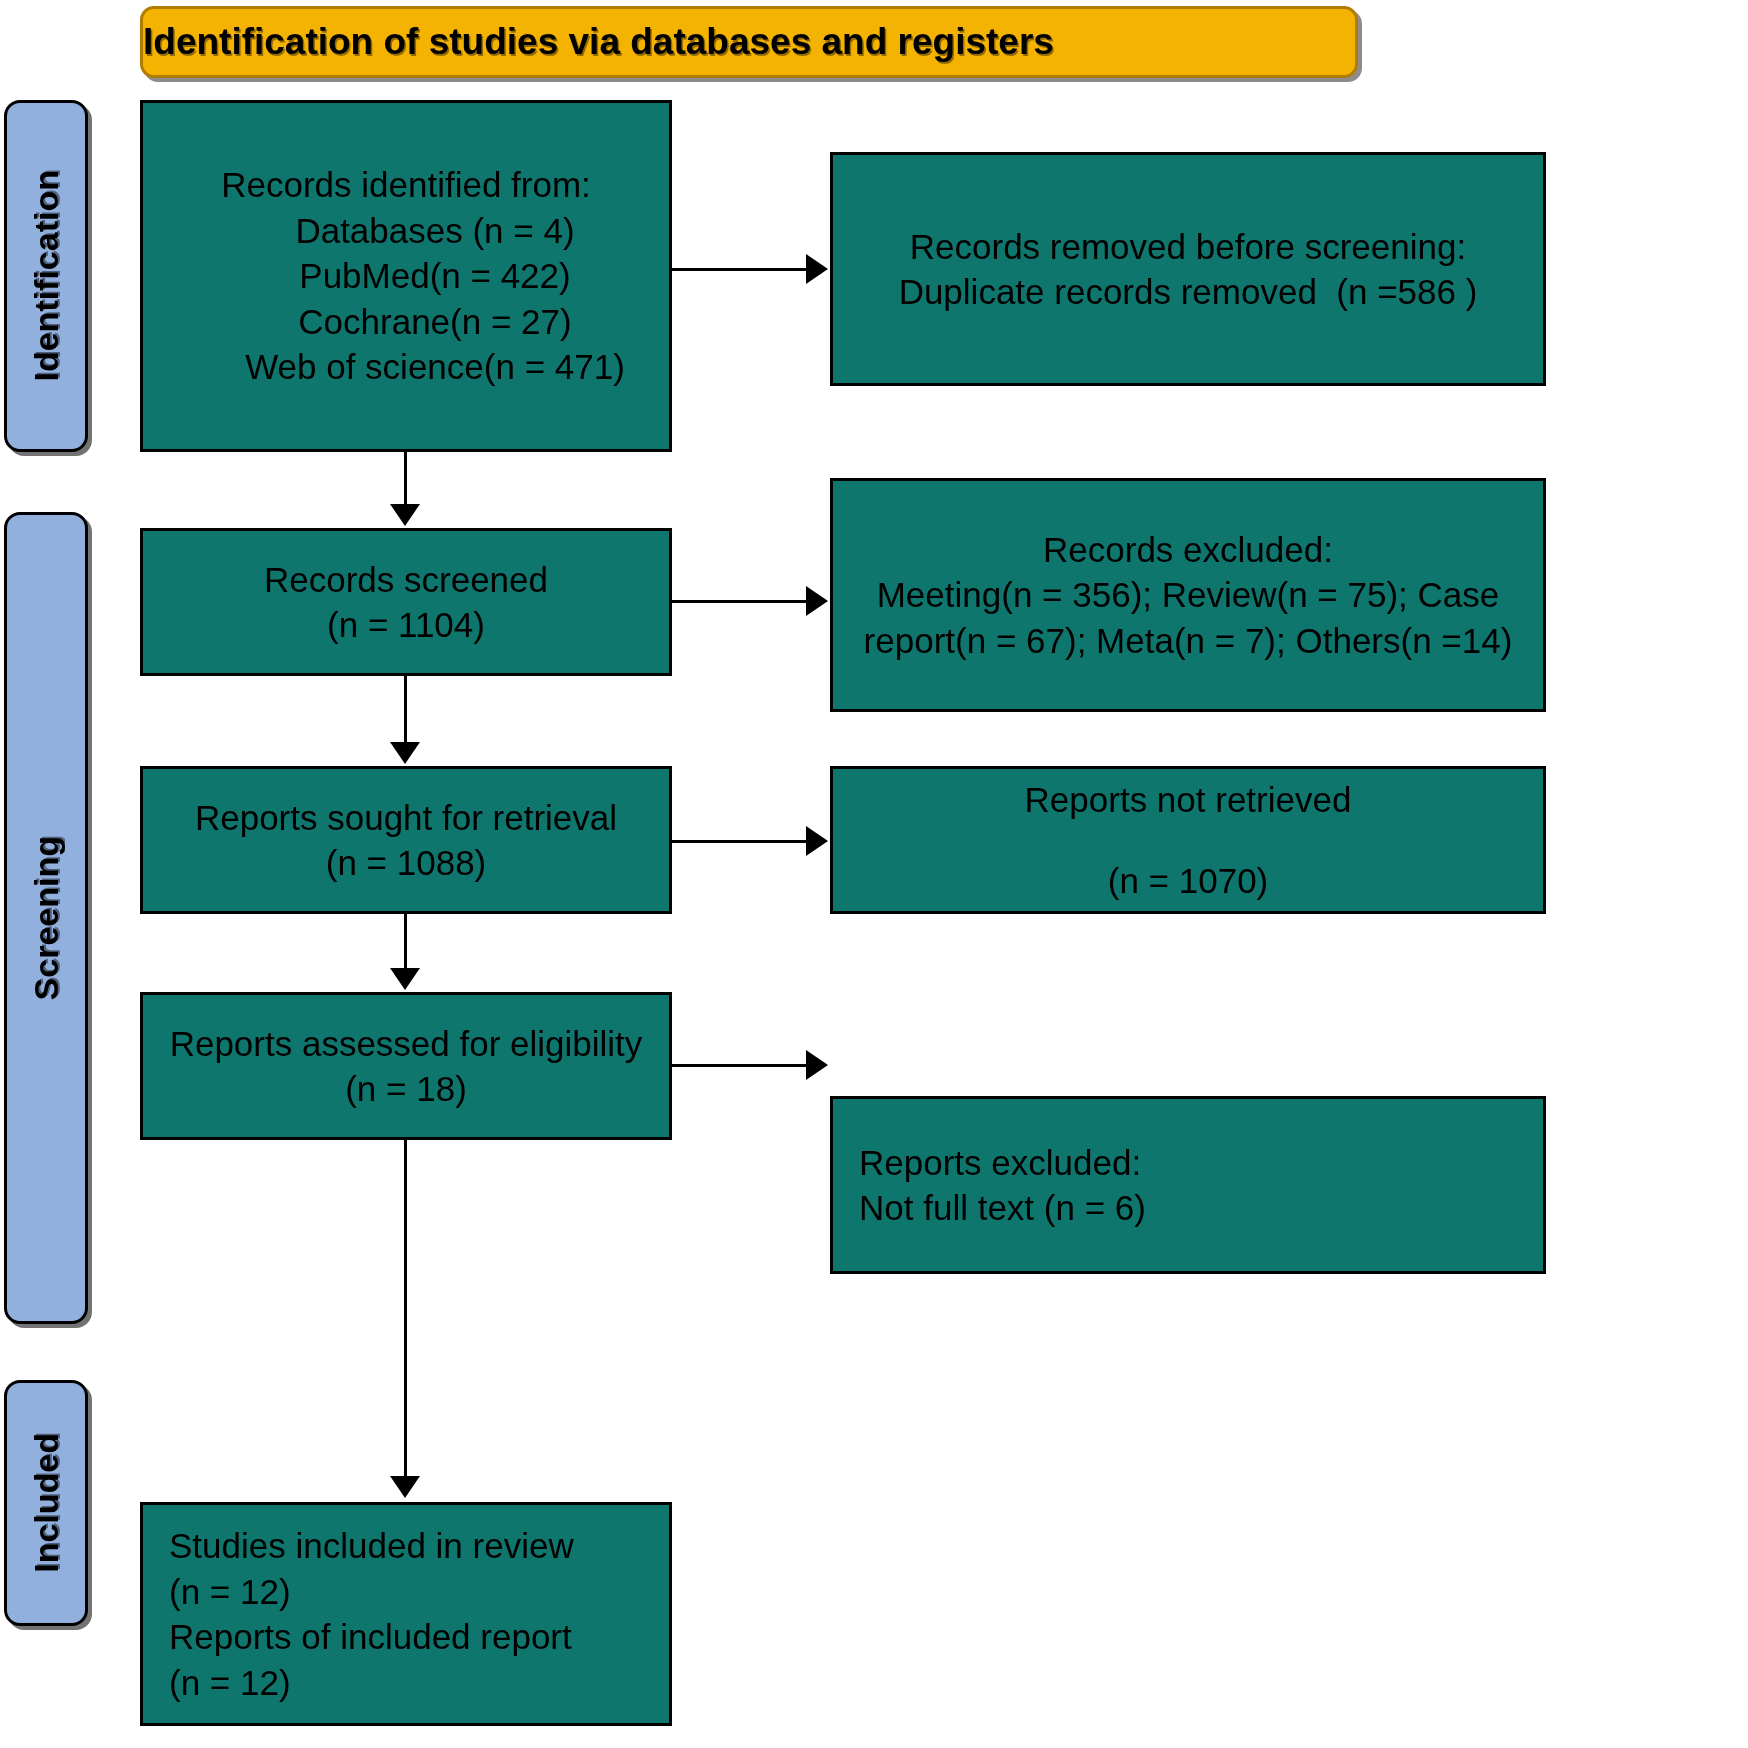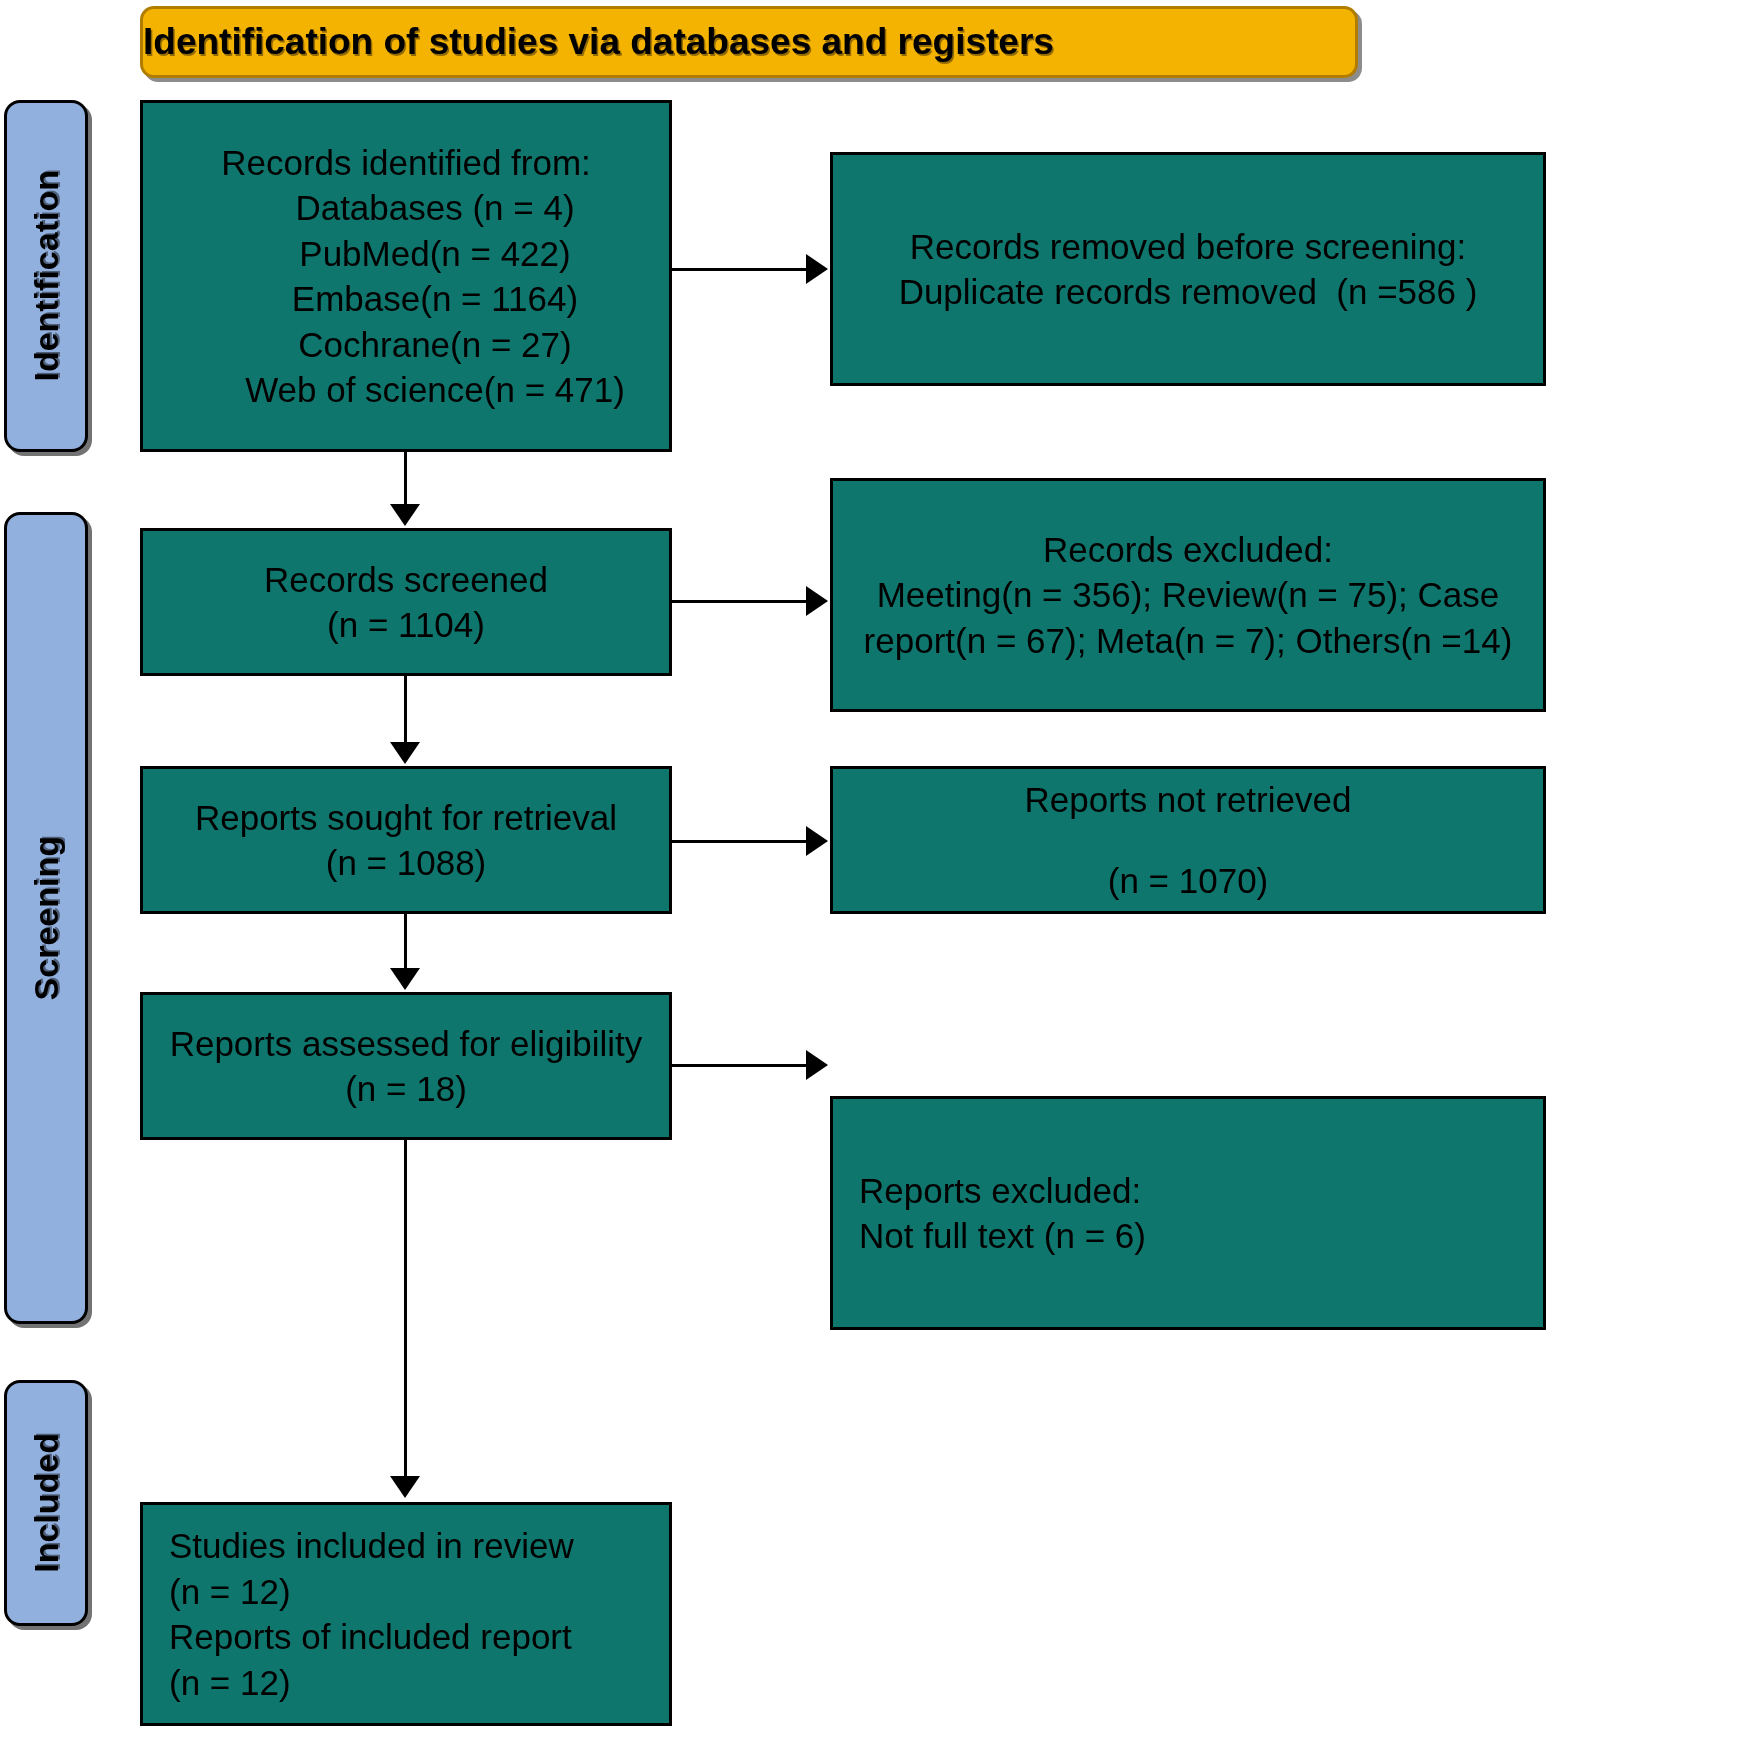--- a/index.html
+++ b/index.html
@@ -91,21 +91,21 @@
   
   .flow-box .line.indent { padding-left: 58px; }
 
   #box-identified       { left: 140px;  top: 100px;  width: 532px; height: 352px; }
   #box-removed          { left: 830px;  top: 152px;  width: 716px; height: 234px; }
   #box-screened         { left: 140px;  top: 528px;  width: 532px; height: 148px; justify-content: center; }
   #box-records-excluded { left: 830px;  top: 478px;  width: 716px; height: 234px; }
   #box-sought           { left: 140px;  top: 766px;  width: 532px; height: 148px; }
   #box-not-retrieved    { left: 830px;  top: 766px;  width: 716px; height: 148px; gap: 36px; }
   #box-assessed         { left: 140px;  top: 992px;  width: 532px; height: 148px; }
-  #box-reports-excluded { left: 830px;  top: 1096px; width: 716px; height: 234px; }
+  #box-reports-excluded { left: 830px;  top: 1096px; width: 716px; height: 178px; }
   #box-included         { left: 140px;  top: 1502px; width: 532px; height: 224px; }
 
   
   .conn {
     position: absolute;
     background: #000000;
   }
   .conn.v { width: 3px; }
   .conn.h { height: 3px; }
 
@@ -165,21 +165,20 @@
   </div>
 
   <div id="title-banner">
     <span class="title-text">Identification of studies via databases and registers</span>
   </div>
 
   <div class="flow-box center-text" id="box-identified">
     <div class="line">Records identified from:</div>
     <div class="line indent">Databases (n = 4)</div>
     <div class="line indent">PubMed(n = 422)</div>
-    <div class="line indent">Embase(n = 1164)</div>
     <div class="line indent">Cochrane(n = 27)</div>
     <div class="line indent">Web of science(n = 471)</div>
   </div>
 
   <div class="flow-box center-text" id="box-removed">
     <div class="line">Records removed before screening:</div>
     <div class="line">Duplicate records removed  (n =586 )</div>
   </div>
 
   <div class="flow-box center-text" id="box-screened">

